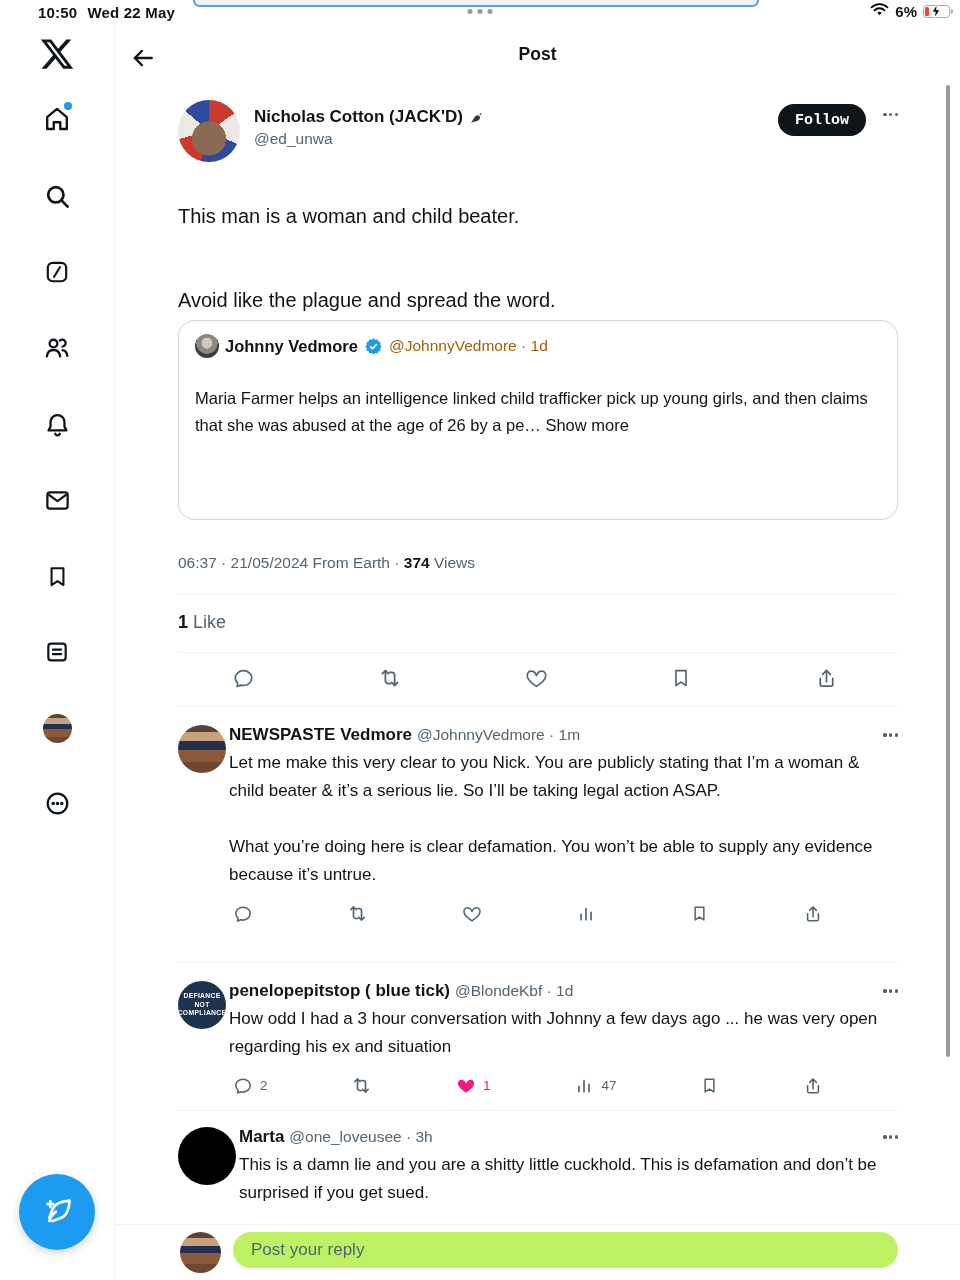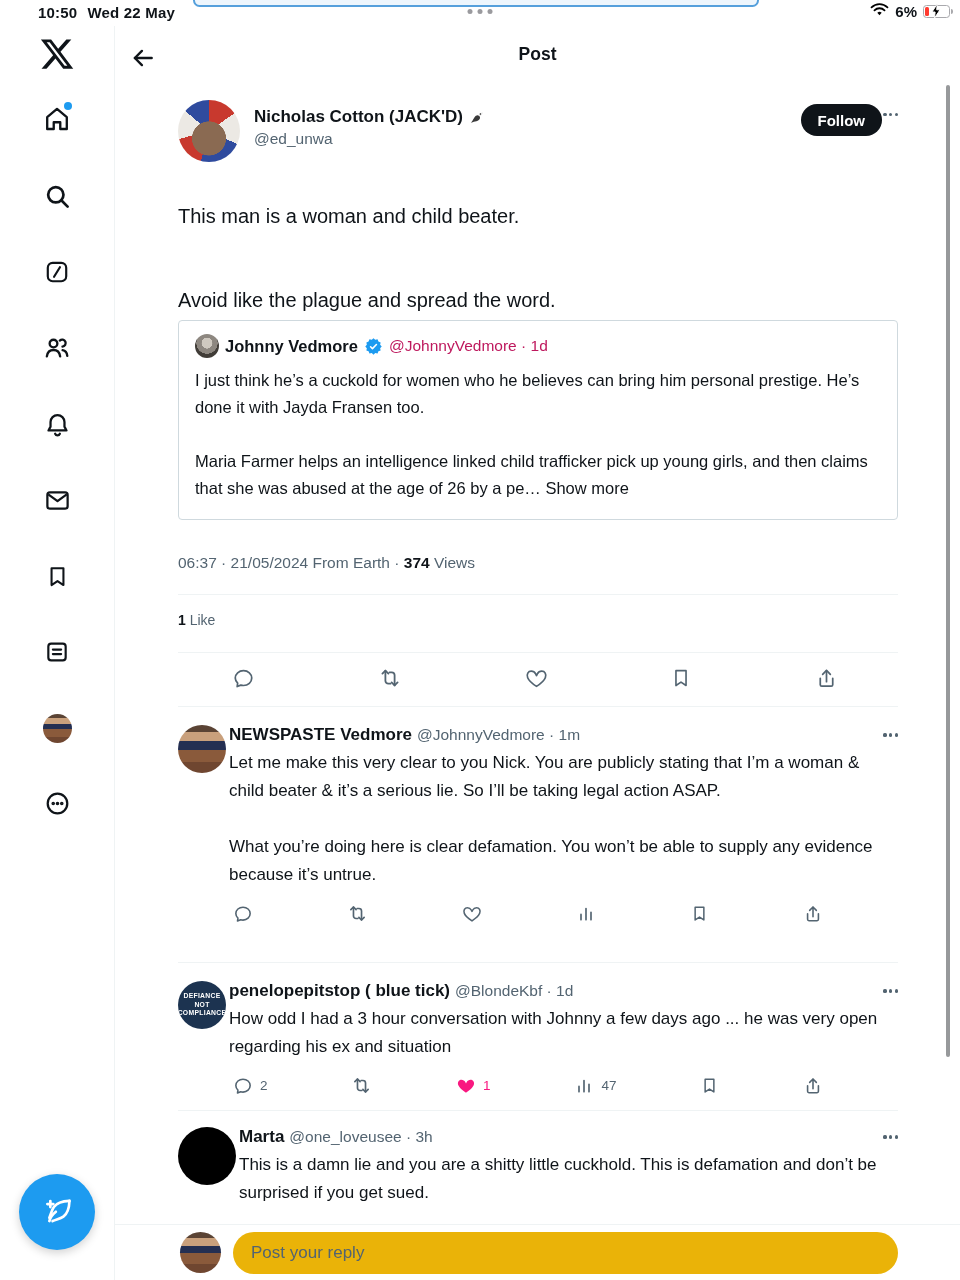--- a/index.html
+++ b/index.html
@@ -43,61 +43,61 @@
   
   .main { position:absolute; left:115px; top:26px; right:0; bottom:0; }
   .back-btn { position:absolute; left:8px; top:12px; width:40px; height:40px; display:flex; align-items:center; justify-content:center; border-radius:50%; cursor:pointer; }
   .page-title { position:absolute; left:0; right:0; top:18px; text-align:center; font-size:17.5px; font-weight:800; }
 
   .tweet-head { top:74px; height:62px; }
   .tweet-head .avatar { position:absolute; left:0; top:0; width:62px; height:62px; }
   .th-names { position:absolute; left:76px; top:7px; }
   .th-name { font-size:17px; font-weight:700; display:flex; align-items:center; gap:5px; cursor:pointer; }
   .th-handle { margin-top:3px; font-size:15.5px; color:#536471; }
-  .follow-btn { position:absolute; right:16px; top:4px; height:32px; padding:0 17px; background:#0f1419; color:#fff; font-size:15px; font-weight:700; border:none; border-radius:16px; cursor:pointer; font-family:Liberation Sans, sans-serif; }
+  .follow-btn { position:absolute; right:32px; top:4px; height:32px; padding:0 17px; background:#0f1419; color:#fff; font-size:15px; font-weight:700; border:none; border-radius:16px; cursor:pointer; font-family:Liberation Mono, monospace; }
   .more-dots { display:flex; gap:2.5px; align-items:center; cursor:pointer; }
   .more-dots i { width:3.2px; height:3.2px; border-radius:50%; background:#536471; }
   .tweet-head .more-dots { position:absolute; right:0; top:13px; }
 
   .tweet-line1 { top:176px; font-size:20px; line-height:28px; }
   .tweet-line2 { top:236px; font-size:20px; line-height:28px;margin-top:24px; }
   .content-abs { position:absolute; left:63px; width:720px; }
 
-  .quoted { top:294px; height:200px; border:1px solid #cfd9de; border-radius:4px; padding:13px 16px; cursor:pointer; background:#fff; }
+  .quoted { top:294px; height:200px; border:1px solid #cfd9de; border-radius:16px; padding:13px 16px; cursor:pointer; background:#fff; }
   .q-head { display:flex; align-items:center; gap:6px; }
   .q-head .avatar { width:24px; height:24px; }
   .q-name { font-size:16.5px; font-weight:700; }
-  .q-handle { font-size:15.5px; color:#be185d; }
+  .q-handle { font-size:15.5px; color:#a16207; }
   .q-body { margin-top:9px; font-size:16.5px; line-height:27px; }
   .q-body .q-p2 { margin-top:27px; }
 
   .meta-row { top:528px; font-size:15.5px; color:#536471; }
   .meta-row b { color:#0f1419; font-weight:700; }
   .divider { position:absolute; left:63px; width:720px; height:1px; background:#eff3f4; }
-  .likes-row { top:586px; font-size:14px; color:#536471; }
+  .likes-row { top:586px; font-size:18px; color:#536471; }
   .likes-row b { color:#0f1419; font-weight:700; }
 
   .action-row-main { top:636px; display:flex; justify-content:space-between; padding:0 56px 0 50px; color:#536471; }
   .act-btn { background:none; border:none; color:#536471; cursor:pointer; display:flex; align-items:center; gap:7px; padding:4px; font-family:inherit; }
   .act-btn .cnt { font-size:13.5px; color:#536471; }
   .act-btn.liked, .act-btn.liked .cnt { color:#f91880; }
 
   .reply { display:flex; gap:3px; }
   .reply .avatar { width:48px; height:48px; }
   .reply-body { flex:1; min-width:0; }
   .r-namerow { display:flex; align-items:center; gap:5px; font-size:15.5px; color:#536471; }
   .r-name { font-size:17px; font-weight:700; color:#0f1419; cursor:pointer; }
   .r-namerow .more-dots { margin-left:auto; }
   .r-text { margin-top:4px; font-size:17px; line-height:28px; }
   .r-text .p2 { margin-top:28px; }
   .r-actions { margin-top:10px; display:flex; justify-content:space-between; padding-right:71px; color:#536471; }
 
   .composer { position:absolute; left:0; right:0; top:1198px; height:56px; background:#fff; border-top:1px solid #eff3f4; z-index:15; }
   .composer .avatar { position:absolute; left:65px; top:7px; width:41px; height:41px; }
-  .composer-pill { position:absolute; left:118px; right:62px; top:7px; height:42px; background:#eab308; border-radius:21px; display:flex; align-items:center;justify-content:center; }
+  .composer-pill { position:absolute; left:118px; right:62px; top:7px; height:36px; background:#bef264; border-radius:21px; display:flex; align-items:center;justify-content:center; }
   .composer-pill input { width:100%; background:transparent; border:none; outline:none; font-size:17px; color:#536471; padding:0 18px; font-family:inherit; }
   .composer-pill input::placeholder { color:#536471; opacity:1; }
 
   .scrollbar { position:absolute; left:946px; top:85px; width:3.5px; height:972px; background:#97999b; border-radius:2px; z-index:40; }
 </style>
 </head>
 <body>
 
 <div class="page">
 
@@ -245,21 +245,20 @@
       <div class="q-head">
         <span class="avatar av-johnny"></span>
         <span class="q-name">Johnny Vedmore</span>
         <svg width="19" height="19" viewBox="0 0 24 24">
             <path d="M12 1.5l2.2 2 2.9-.6 1.1 2.8 2.8 1.1-.6 2.9 2 2.2-2 2.2.6 2.9-2.8 1.1-1.1 2.8-2.9-.6-2.2 2-2.2-2-2.9.6-1.1-2.8-2.8-1.1.6-2.9-2-2.2 2-2.2-.6-2.9 2.8-1.1 1.1-2.8 2.9.6z" fill="#1d9bf0"></path>
             <path d="m8.3 12.3 2.4 2.4 5-5.2" stroke="#fff" stroke-width="2" fill="none" stroke-linecap="round" stroke-linejoin="round"></path>
           </svg>
         <span class="q-handle"><span>@JohnnyVedmore</span> <span>·</span> <span>1d</span></span>
       </div>
       <div class="q-body">
-        <div class="q-p1">I just think he’s a cuckold for women who he believes can bring him personal prestige. He’s done it with Jayda Fransen too.</div>
         <div class="q-p2">Maria Farmer helps an intelligence linked child trafficker pick up  young girls, and then claims that she was abused at the age of 26 by a pe… Show more</div>
       </div>
     </div>
 
     <div class="content-abs meta-row">
       <span>06:37</span>
       <span>·</span>
       <span>21/05/2024 From Earth</span>
       <span>·</span>
       <b>374</b>

